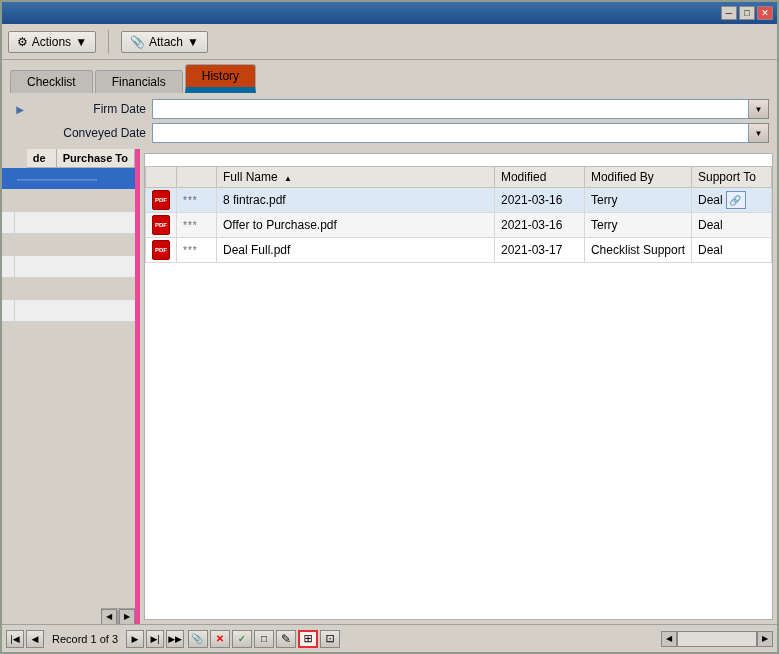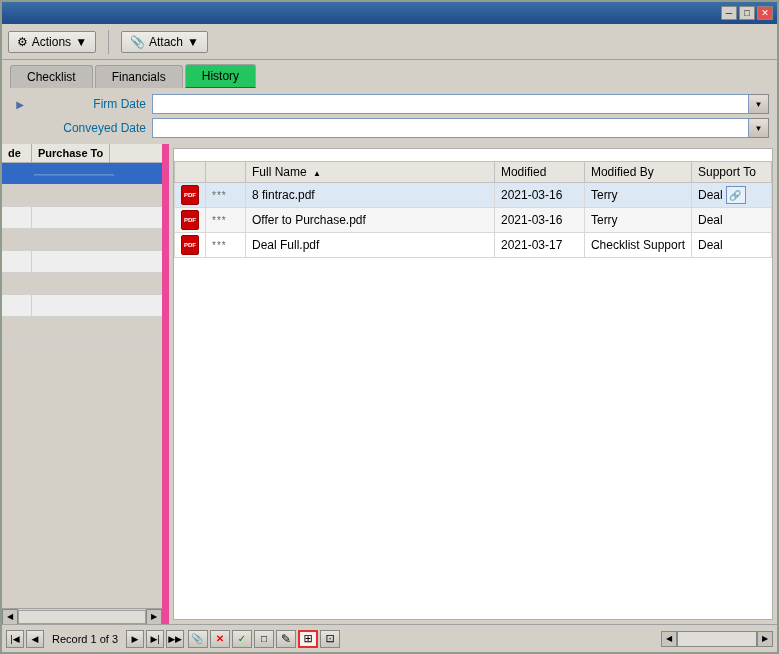--- a/index.html
+++ b/index.html
@@ -98,22 +98,22 @@
       border: 1px solid #a0a0a0;
       border-bottom: none;
       background: #c0bdb8;
       cursor: pointer;
       border-radius: 3px 3px 0 0;
       margin-right: 2px;
       font-size: 12px;
     }
 
     .tab.active {
-      background: #22c55e;
-      border-bottom: 1px solid #0369a1;
+      background: #c2410c;
+      border-bottom: 6px solid #0369a1;
       font-weight: normal;
     }
 
     .main-content {
       flex: 1;
       display: flex;
       flex-direction: column;
       background: #d4d0c8;
       overflow: hidden;
     }
@@ -129,21 +129,21 @@
     .form-row {
       display: flex;
       align-items: center;
       gap: 6px;
     }
 
     .form-label {
       width: 110px;
       text-align: right;
       font-size: 12px;
-      color: #0369a1;
+      color: #0f172a;
     }
 
     .form-input-container {
       display: flex;
       align-items: center;
       flex: 1;
     }
 
     .form-input {
       flex: 1;
@@ -167,26 +167,27 @@
       font-size: 8px;
     }
 
     .split-panel {
       display: flex;
       flex: 1;
       overflow: hidden;
     }
 
     .left-panel {
-      width: 167px;
+      width: 138px;
       flex-shrink: 0;
-      border-right: 7px solid #ec4899;
+      border-right: 5px solid #ec4899;
       overflow: hidden;
       display: flex;
       flex-direction: column;
+      align-items: flex-end;
     }
 
     .left-panel-header {
       display: flex;
       background: #e8e4de;
       border-bottom: 1px solid #b0b0b0;
     }
 
     .left-panel-col {
       padding: 3px 6px;

